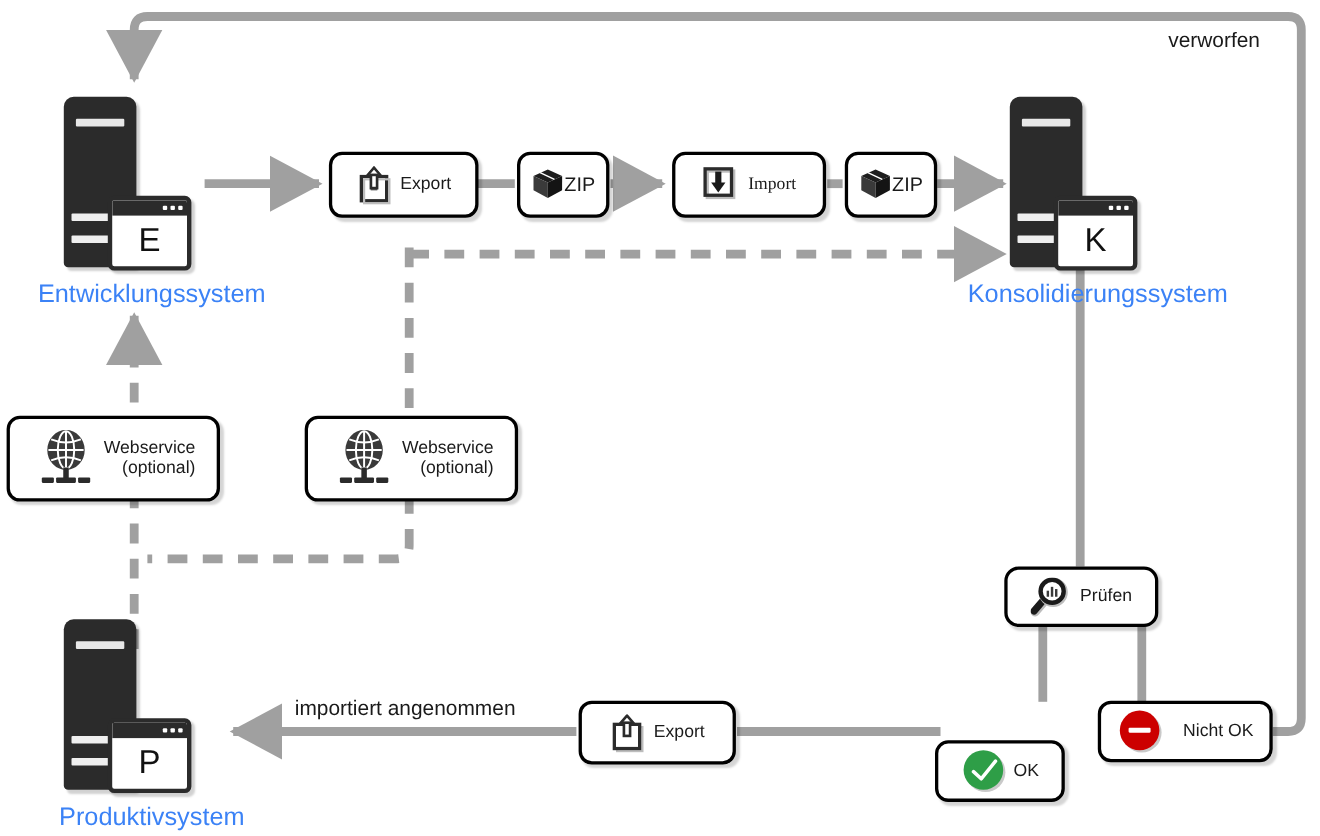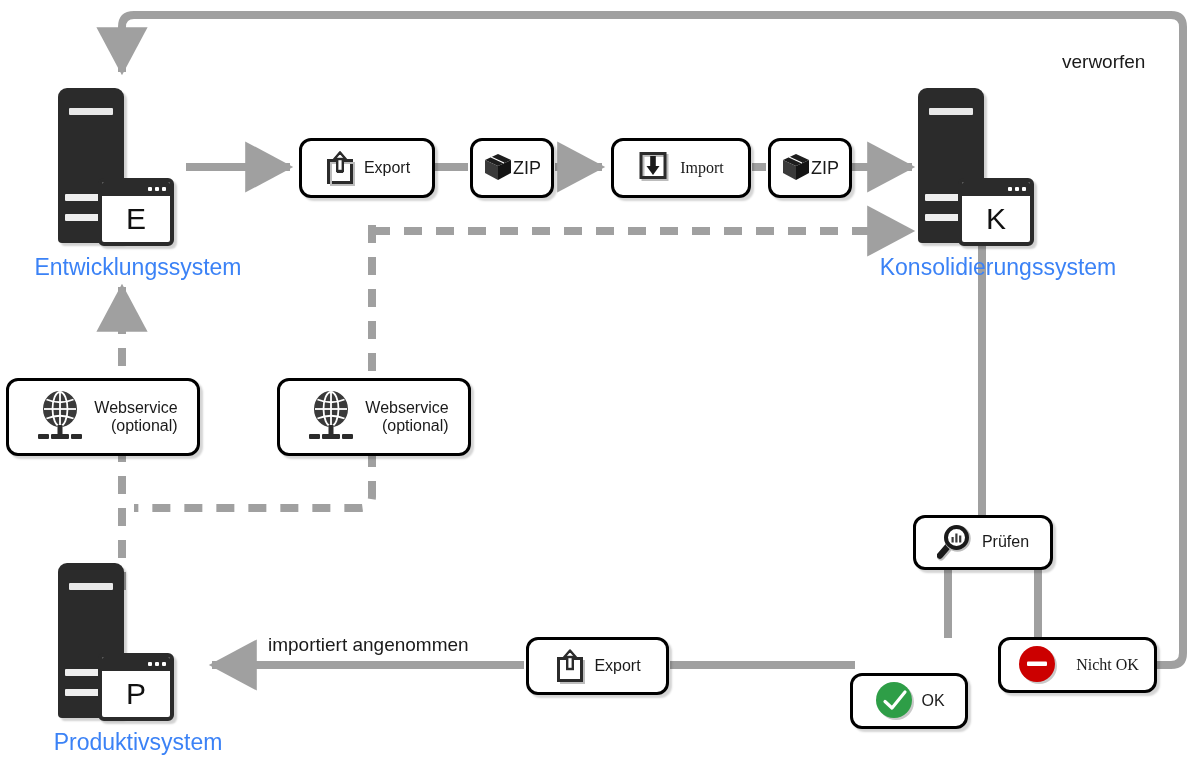--- a/index.html
+++ b/index.html
@@ -258,21 +258,21 @@
       <svg class="icon-svg" width="30" height="30" viewBox="0 0 30 30">
         <path d="M15,2 L28,8 L15,14 L2,8 Z" fill="#1d1d1d"></path>
         <path d="M2,8 L15,14 L15,28 L2,21 Z" fill="#3a3a3a"></path>
         <path d="M28,8 L15,14 L15,28 L28,21 Z" fill="#141414"></path>
         <path d="M8,5 L21,11" stroke="#ffffff" stroke-width="1.3" fill="none"></path>
       </svg>
     </span>
     <span class="lbl" style="font-size:18px; line-height:1;">ZIP</span>
   </div>
 
-  <div class="rbox" style="left:913px; top:515px; width:140px; height:55px; gap:7px;">
+  <div class="rbox" style="left:913px; top:515px; width:140px; height:55px; gap:7px;border-radius:13px;">
     <span class="ico">
       <svg class="icon-svg" width="38" height="36" viewBox="0 0 38 36">
         <path d="M13,21 L4,31.5" stroke="#bdbdbd" stroke-width="8" stroke-linecap="round"></path>
         <path d="M12,20 L3,30.5" stroke="#1a1a1a" stroke-width="6.5" stroke-linecap="round"></path>
         <circle cx="20.5" cy="13.5" r="11" fill="#ffffff" stroke="#bdbdbd" stroke-width="4.5"></circle>
         <circle cx="19.5" cy="12.5" r="10.5" fill="#ffffff" stroke="#1a1a1a" stroke-width="4"></circle>
         <rect x="14.5" y="12" width="2.2" height="5.5" fill="#3a3a3a"></rect>
         <rect x="18.3" y="8.5" width="2.2" height="9" fill="#3a3a3a"></rect>
         <rect x="22.1" y="10.5" width="2.2" height="7" fill="#3a3a3a"></rect>
       </svg>
@@ -284,21 +284,21 @@
     <span class="ico">
       <svg class="icon-svg" width="44" height="44" viewBox="0 0 44 44">
         <circle cx="23" cy="23" r="18" fill="#c9c9c9"></circle>
         <circle cx="21" cy="21" r="18" fill="#2e9e47"></circle>
         <path d="M12,22.5 L19,29 L32,13" stroke="#ffffff" stroke-width="3.2" fill="none" stroke-linecap="round" stroke-linejoin="round"></path>
       </svg>
     </span>
     <span class="lbl">OK</span>
   </div>
 
-  <div class="rbox" style="left:998px; top:637px; width:159px; height:56px; gap:16px;font-family:Liberation Serif, serif;">
+  <div class="rbox" style="left:998px; top:637px; width:159px; height:56px; gap:16px;">
     <span class="ico">
       <svg class="icon-svg" width="44" height="44" viewBox="0 0 44 44">
         <circle cx="23" cy="23" r="18" fill="#c9c9c9"></circle>
         <circle cx="21" cy="21" r="18" fill="#cc0000"></circle>
         <rect x="11" y="18.5" width="20" height="4.6" fill="#ffffff" rx="1"></rect>
       </svg>
     </span>
     <span class="lbl">Nicht OK</span>
   </div>
 
@@ -353,17 +353,17 @@
         <rect x="23.5" y="36" width="5" height="10" fill="#2b2b2b"></rect>
         <rect x="17" y="45" width="18" height="5" fill="#2b2b2b" rx="1"></rect>
         <rect x="4" y="45" width="11" height="5" fill="#2b2b2b" rx="1"></rect>
         <rect x="37" y="45" width="11" height="5" fill="#2b2b2b" rx="1"></rect>
       </svg>
     </span>
     <span class="lbl" style="text-align:right;">Webservice
 (optional)</span>
   </div>
 
-  <div class="ftext" style="left:1062px; top:27px;margin-top:24px;">verworfen</div>
+  <div class="ftext" style="left:1062px; top:27px;">verworfen</div>
 
   <div class="ftext" style="left:268px; top:634px;">importiert angenommen</div>
 
 </div>
 
 </body></html>

